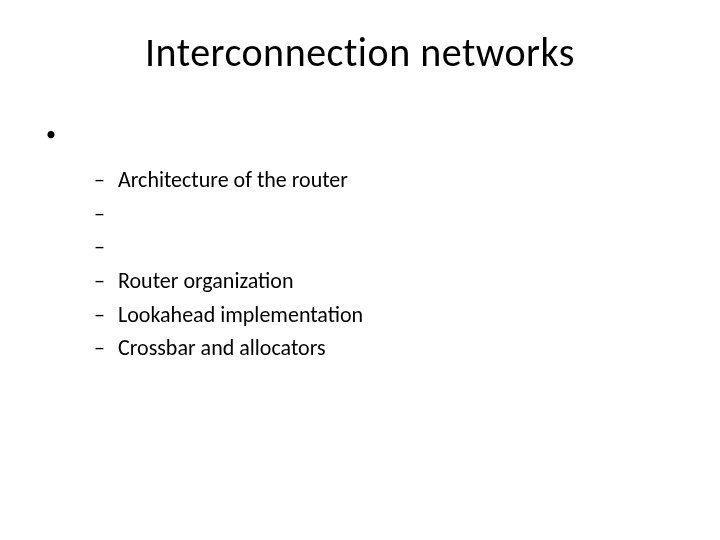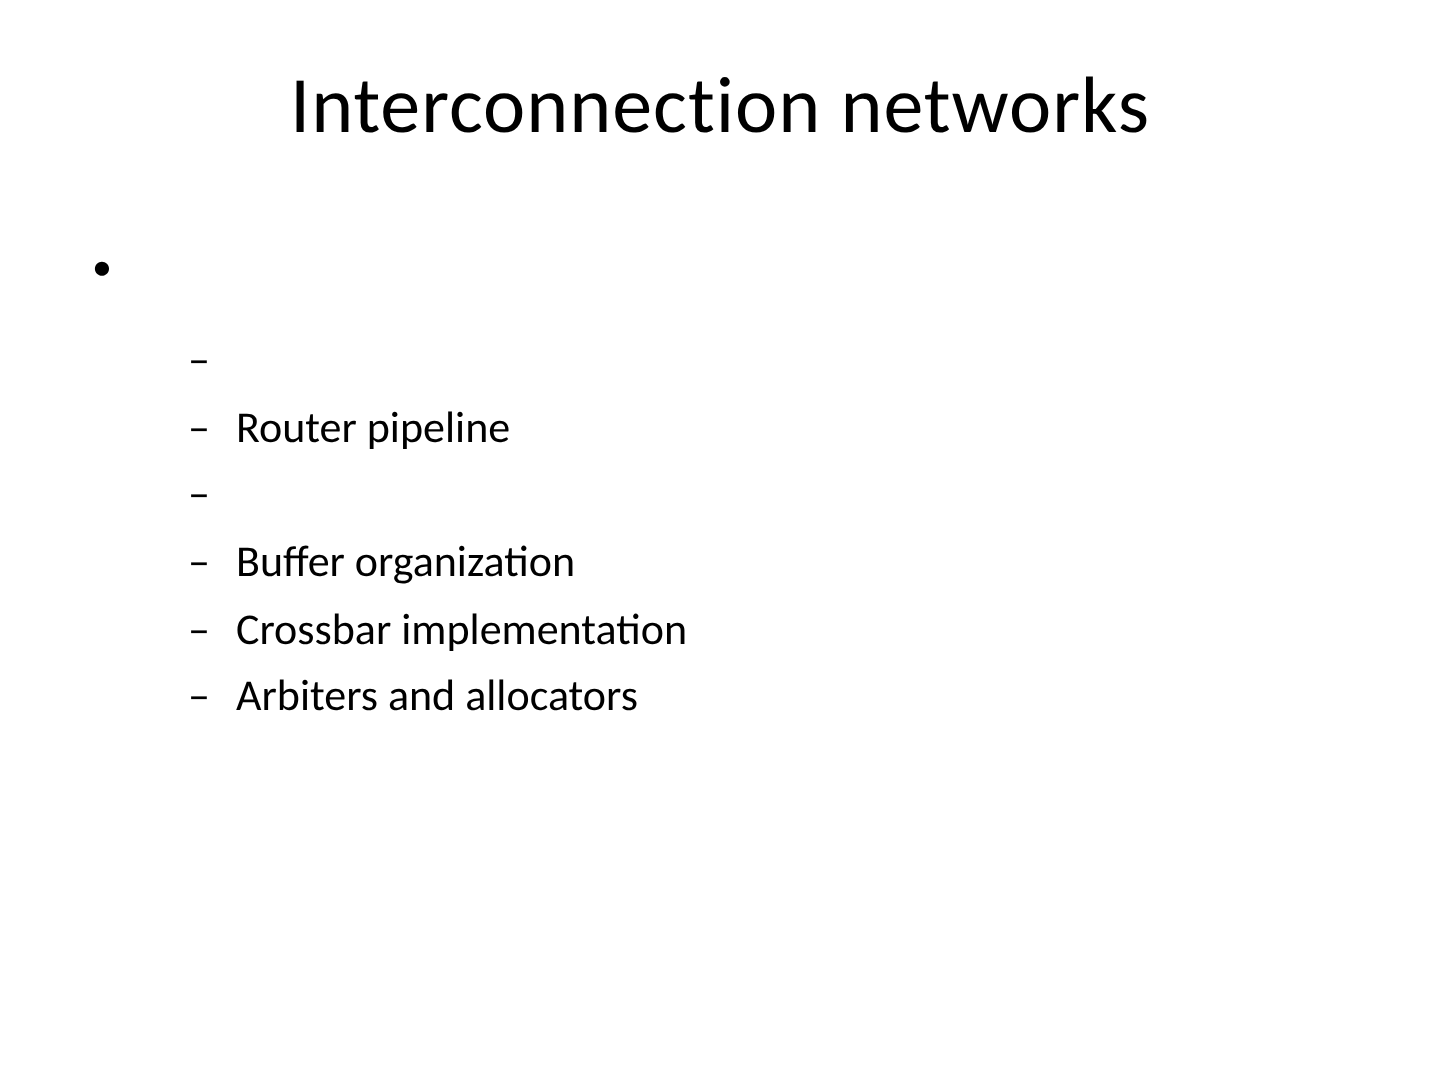--- a/index.html
+++ b/index.html
@@ -65,34 +65,34 @@
 <div class="slide">
   <h1 class="title">Interconnection networks</h1>
 
   <div class="bullet-level-1">
     <span class="dot">•</span>
   </div>
 
   <div class="sub-list">
     <div class="bullet-level-2">
       <span class="dash">–</span>
-    </div>
-    <div class="bullet-level-2">
-      <span class="dash">–</span>
-      <span>Router pipeline</span>
+      <span>Architecture of the router</span>
     </div>
     <div class="bullet-level-2">
       <span class="dash">–</span>
     </div>
     <div class="bullet-level-2">
       <span class="dash">–</span>
-      <span>Buffer organization</span>
     </div>
     <div class="bullet-level-2">
       <span class="dash">–</span>
-      <span>Crossbar implementation</span>
+      <span>Router organization</span>
     </div>
     <div class="bullet-level-2">
       <span class="dash">–</span>
-      <span>Arbiters and allocators</span>
+      <span>Lookahead implementation</span>
+    </div>
+    <div class="bullet-level-2">
+      <span class="dash">–</span>
+      <span>Crossbar and allocators</span>
     </div>
   </div>
 </div>
 
 </body></html>

